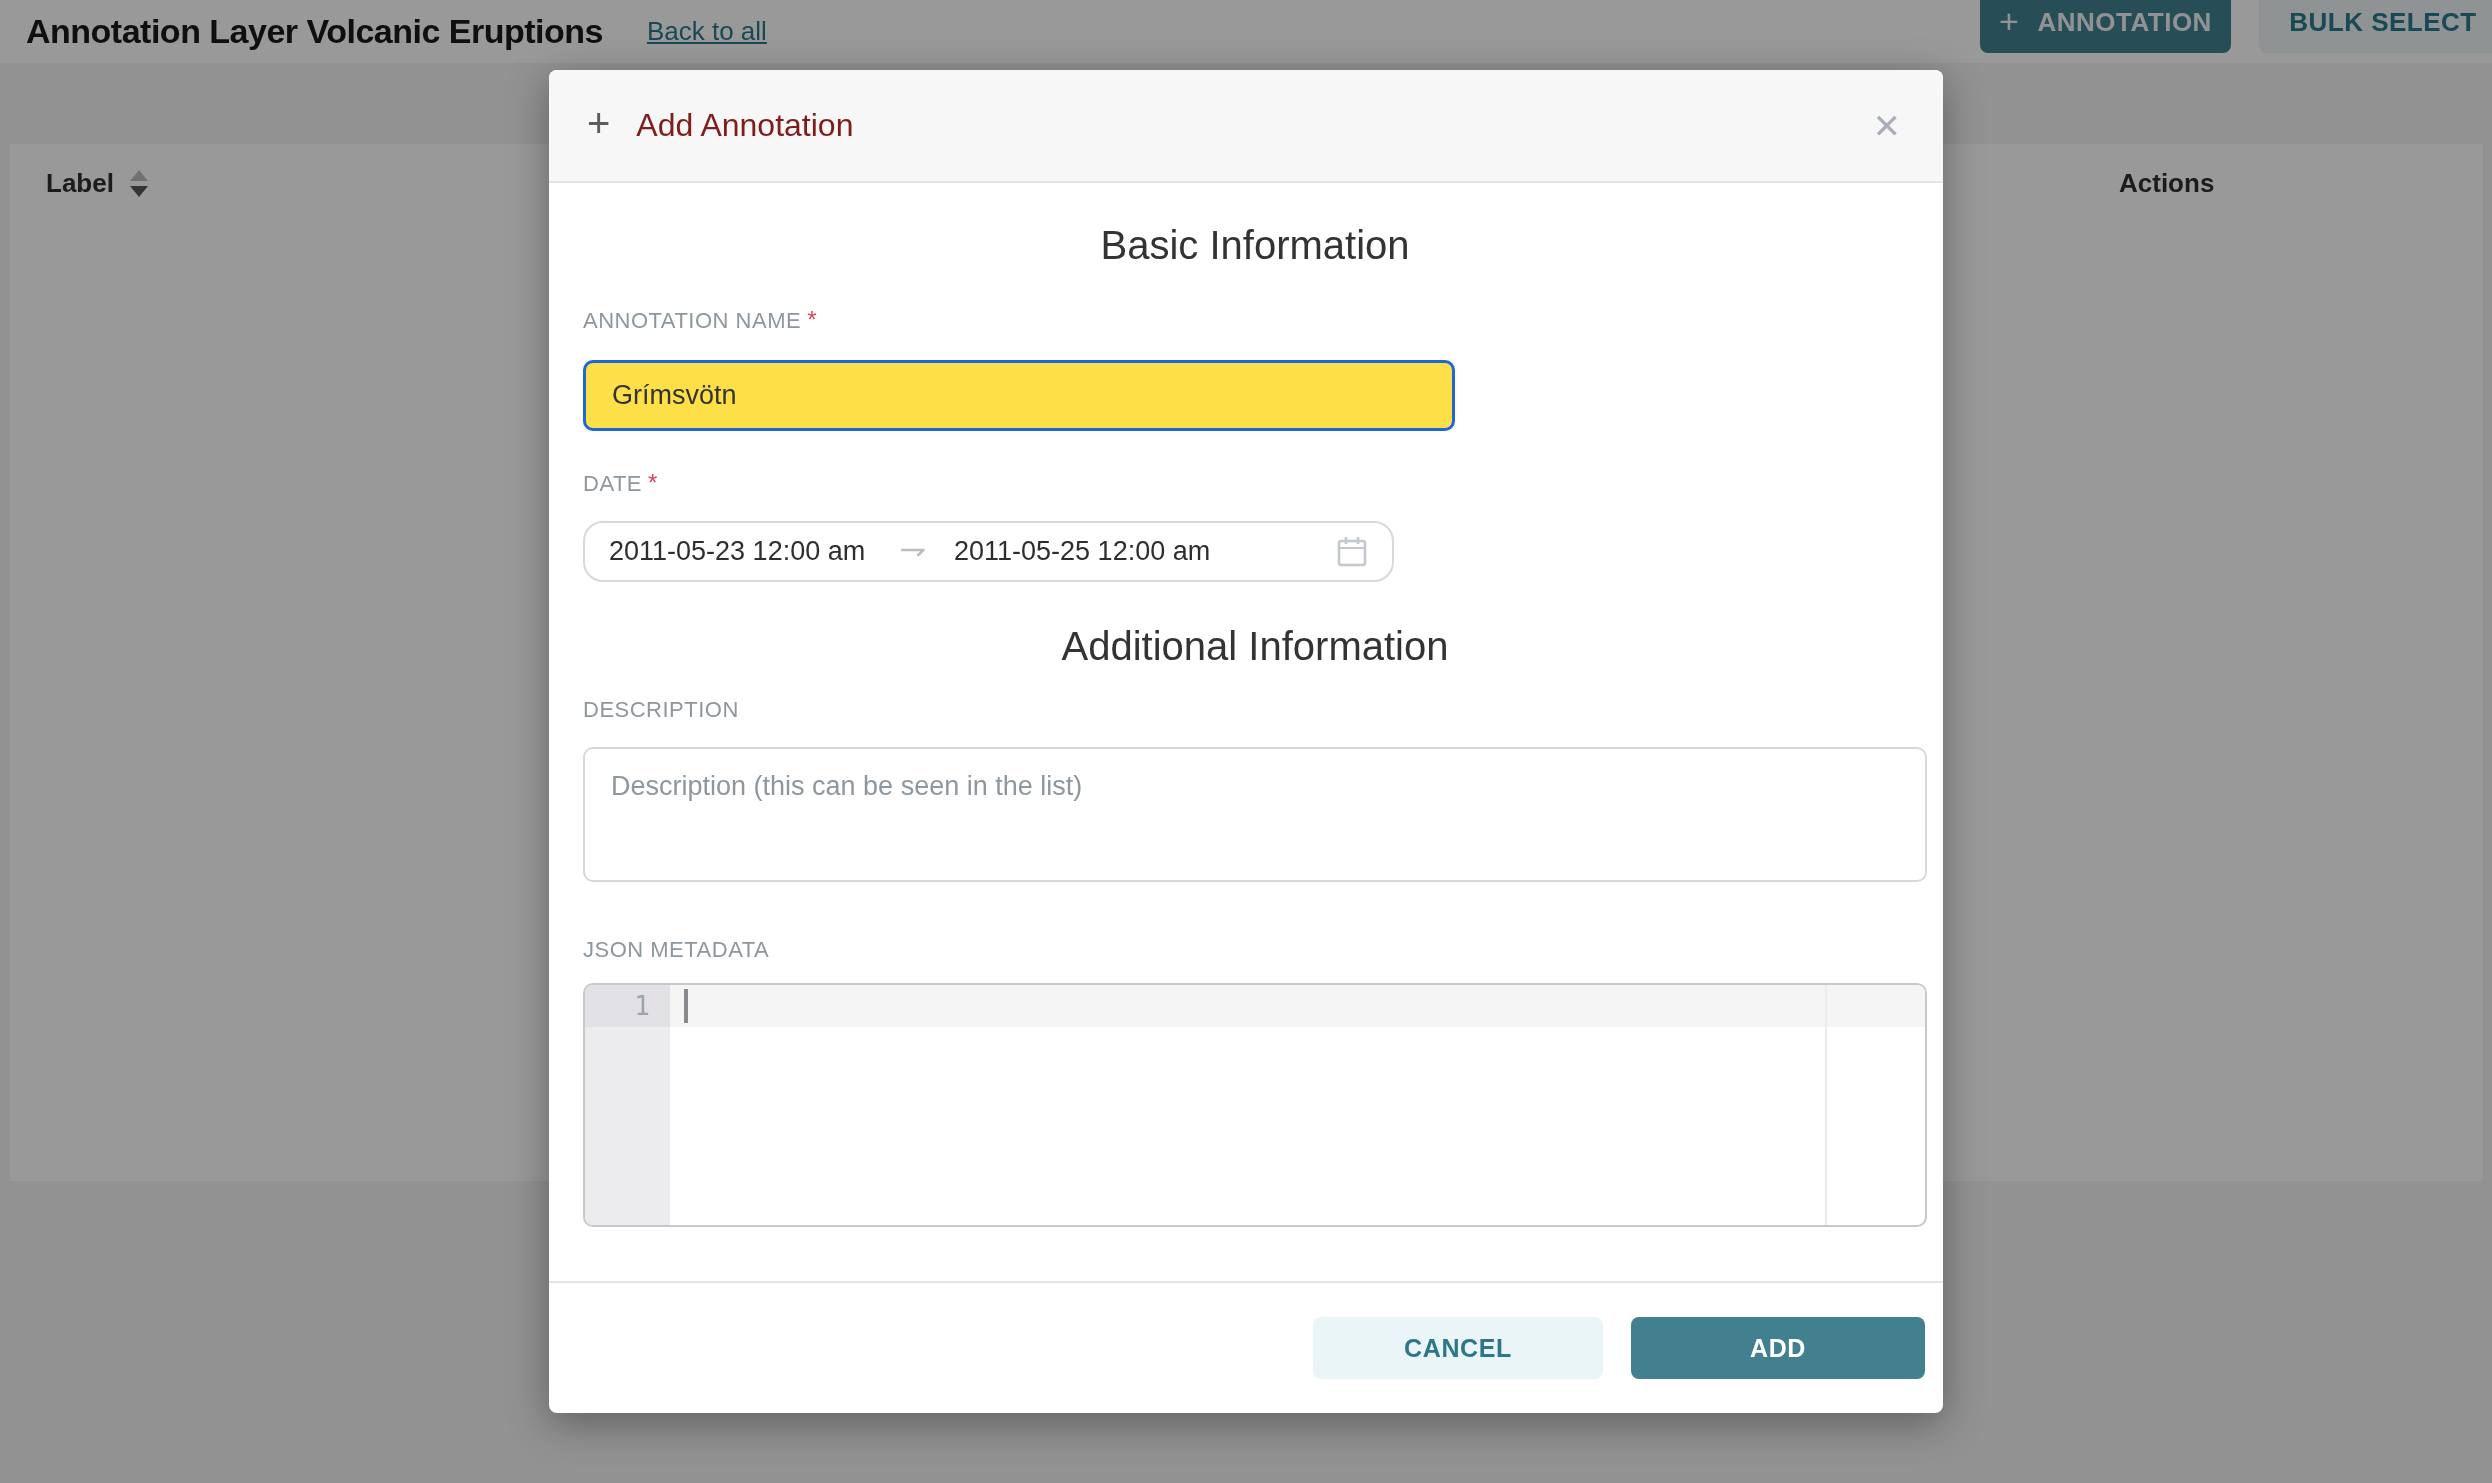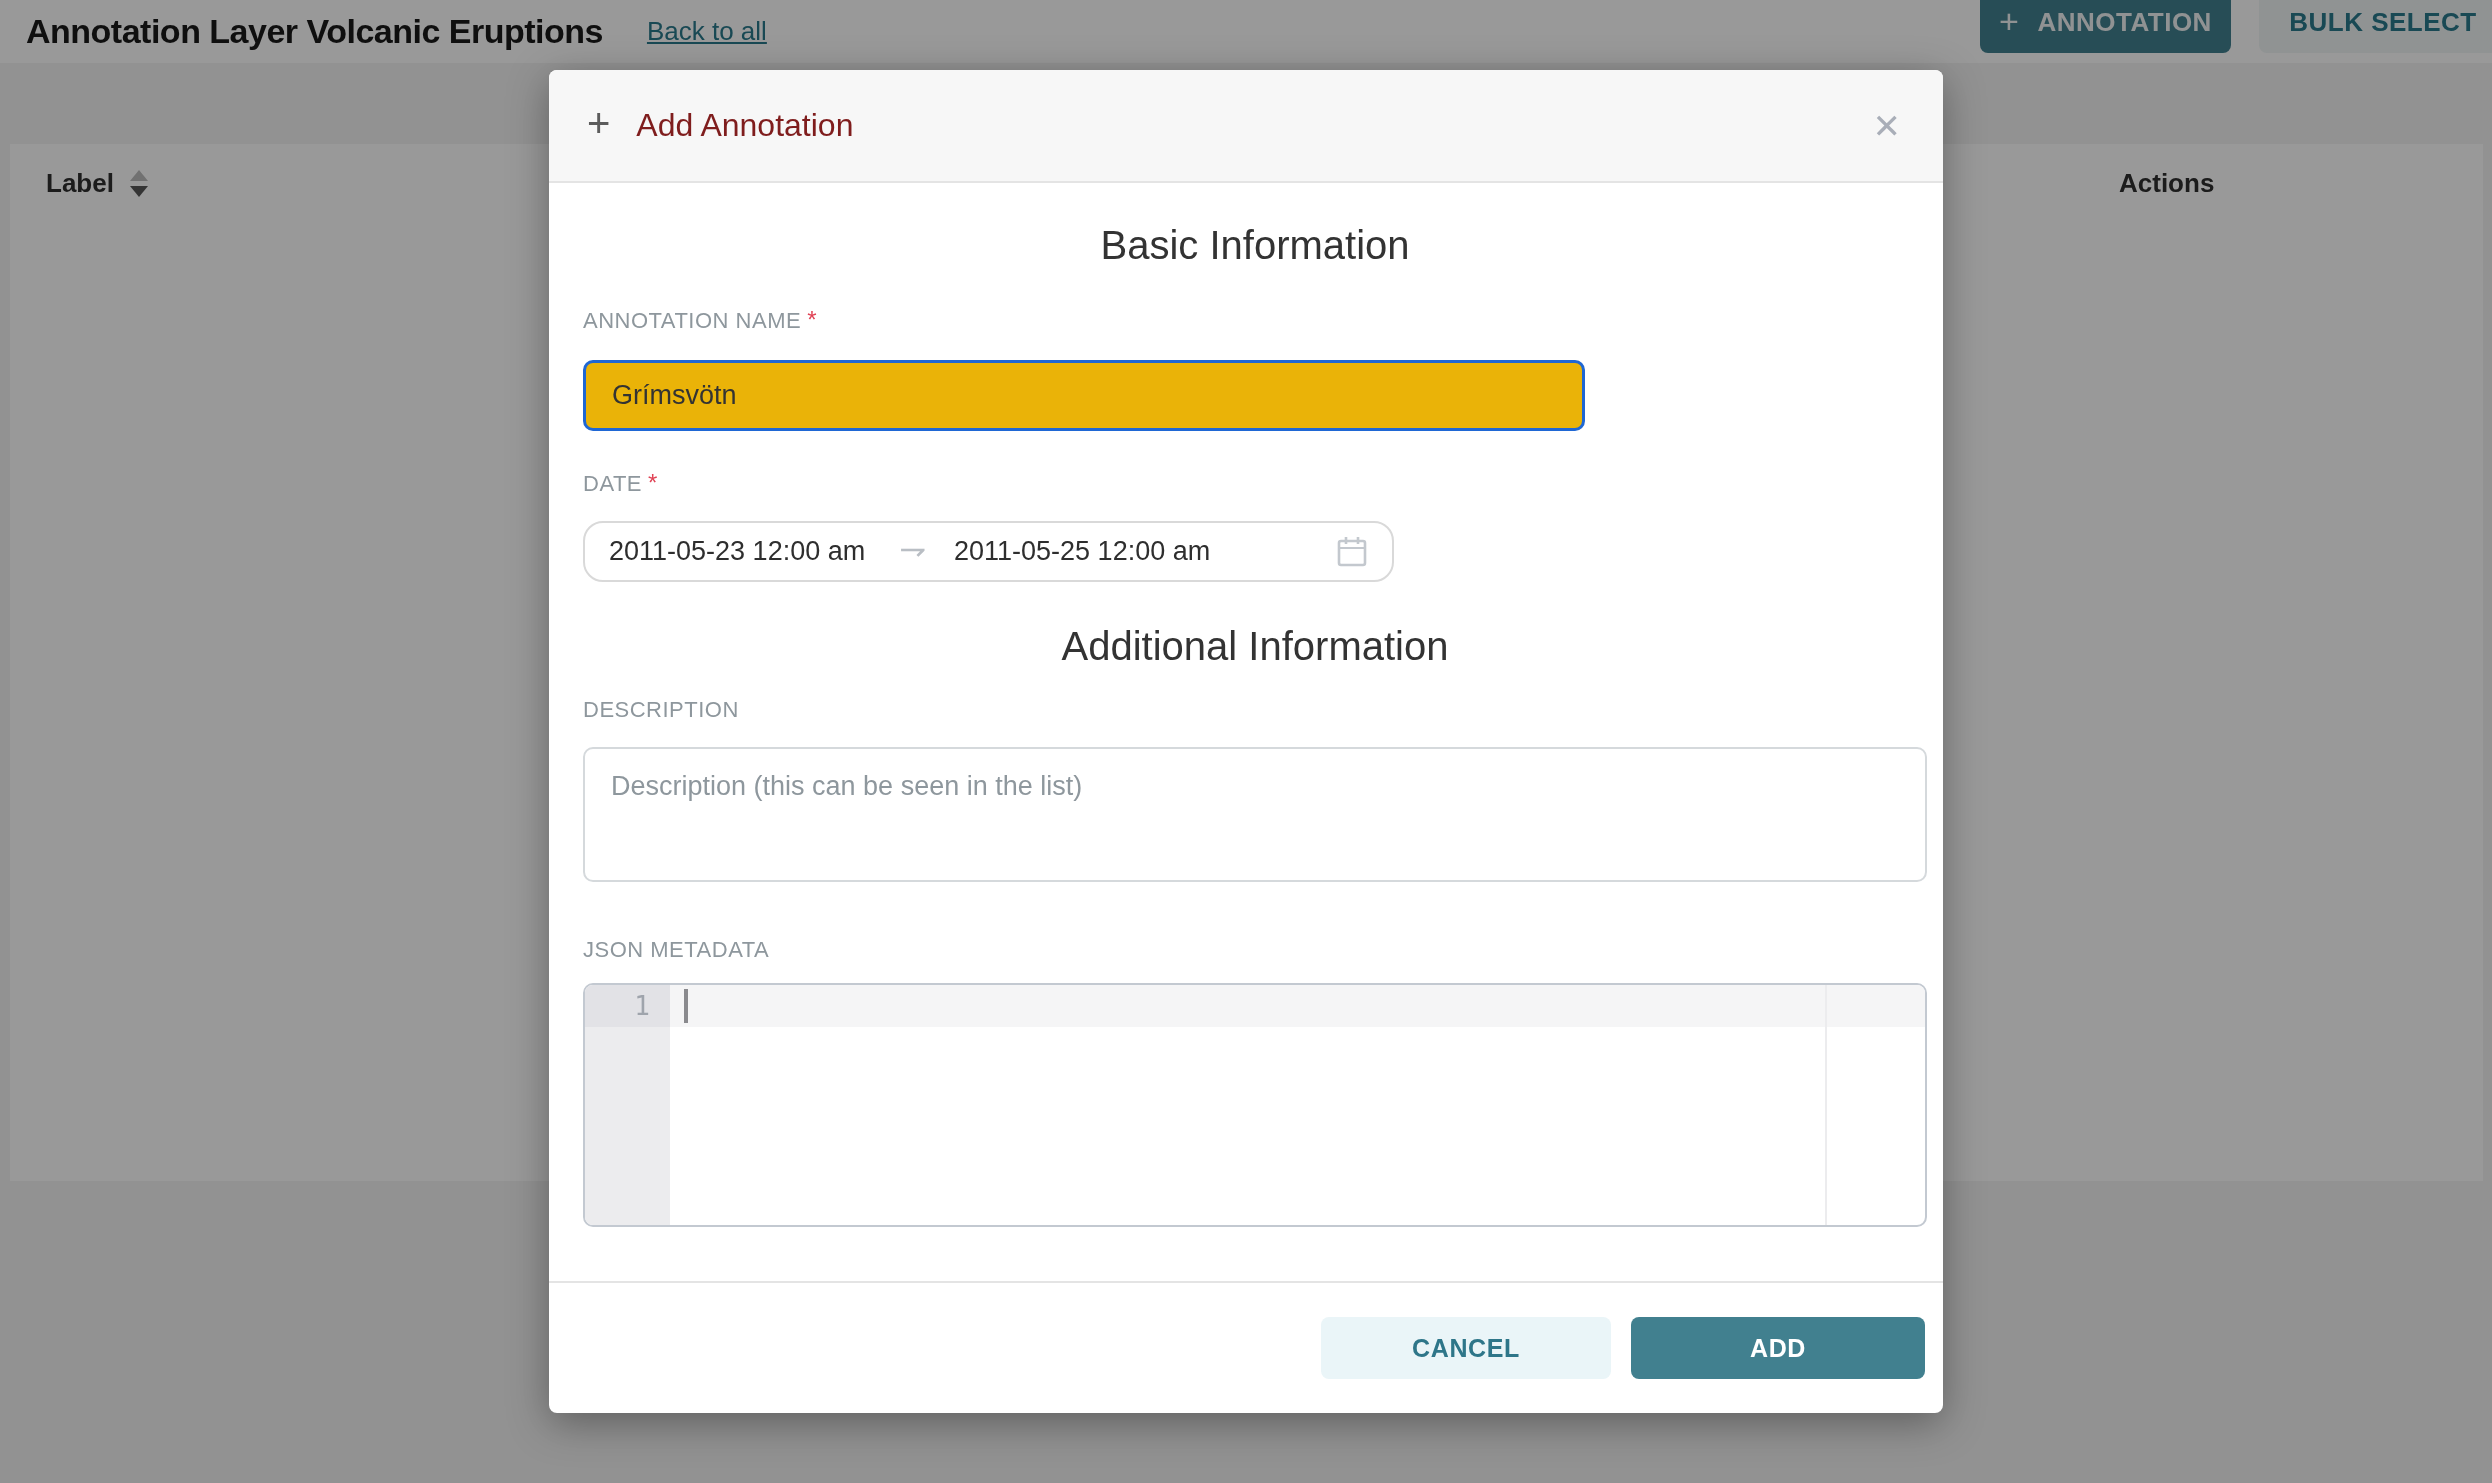--- a/index.html
+++ b/index.html
@@ -65,24 +65,24 @@
   .section-heading.additional { margin-top:42px; }
 
   .field-label {
     margin-top:38px; font-size:22px; color:#8e979d; letter-spacing:0.5px; font-weight:400;
   }
   .field-label .req { color:#e04355; margin-left:6px; font-size:24px; }
   .field-label.tight { margin-top:28px; }
   .field-label.meta { margin-top:55px; }
 
   .name-input {
-    margin-top:26px; width:1002px; height:71px;
+    margin-top:26px; width:872px; height:71px;
     border:3px solid #1f67d4; border-radius:10px;
     padding:0 26px; font-size:27px; color:#333; outline:none;
-    font-family:"Liberation Sans", sans-serif; background:#eab308; display:block;
+    font-family:"Liberation Sans", sans-serif; background:#fde047; display:block;
   }
 
   .date-range {
     margin-top:24px; width:811px; height:61px;
     border:2px solid #d9d9d9; border-radius:20px; background:#fff;
     display:flex; align-items:center; padding:0 24px; cursor:pointer;
   }
   .date-value { font-size:27px; color:#2e2e2e; white-space:nowrap; }
   .date-arrow { font-size:32px; color:#b9bec4; margin:0 28px 6px 34px; }
   .cal-icon { margin-left:auto; display:flex; }
@@ -107,21 +107,21 @@
     position:absolute; left:0; top:0; width:85px; height:42px;
     background:#e2e2e6; display:flex; align-items:center; justify-content:flex-end;
     padding-right:20px; font-family:"DejaVu Sans Mono", monospace; font-size:26px; color:#9fa4ac;
   }
   .json-active-line { position:absolute; left:85px; right:0; top:0; height:42px; background:#f5f5f6; }
   .json-cursor { position:absolute; left:99px; top:4px; width:4px; height:34px; background:#8a8a8e; }
   .json-print-margin { position:absolute; left:1240px; top:0; bottom:0; width:2px; background:#ececee; }
 
   .modal-footer {
     height:132px; border-top:2px solid #e4e4e4;
-    display:flex; align-items:center; justify-content:flex-end; gap:20px; padding:0 18px;
+    display:flex; align-items:center; justify-content:flex-end; gap:28px; padding:0 18px;
   }
   .btn-footer {
     height:62px; border:none; border-radius:8px; font-size:25px; font-weight:600;
     letter-spacing:0.6px; cursor:pointer; font-family:"Liberation Sans", sans-serif;
   }
   .btn-cancel { width:290px; background:#eaf5f8; color:#2e7689; }
   .btn-add { width:294px; background:#41808f; color:#ffffff; }
 </style>
 </head>
 <body>

